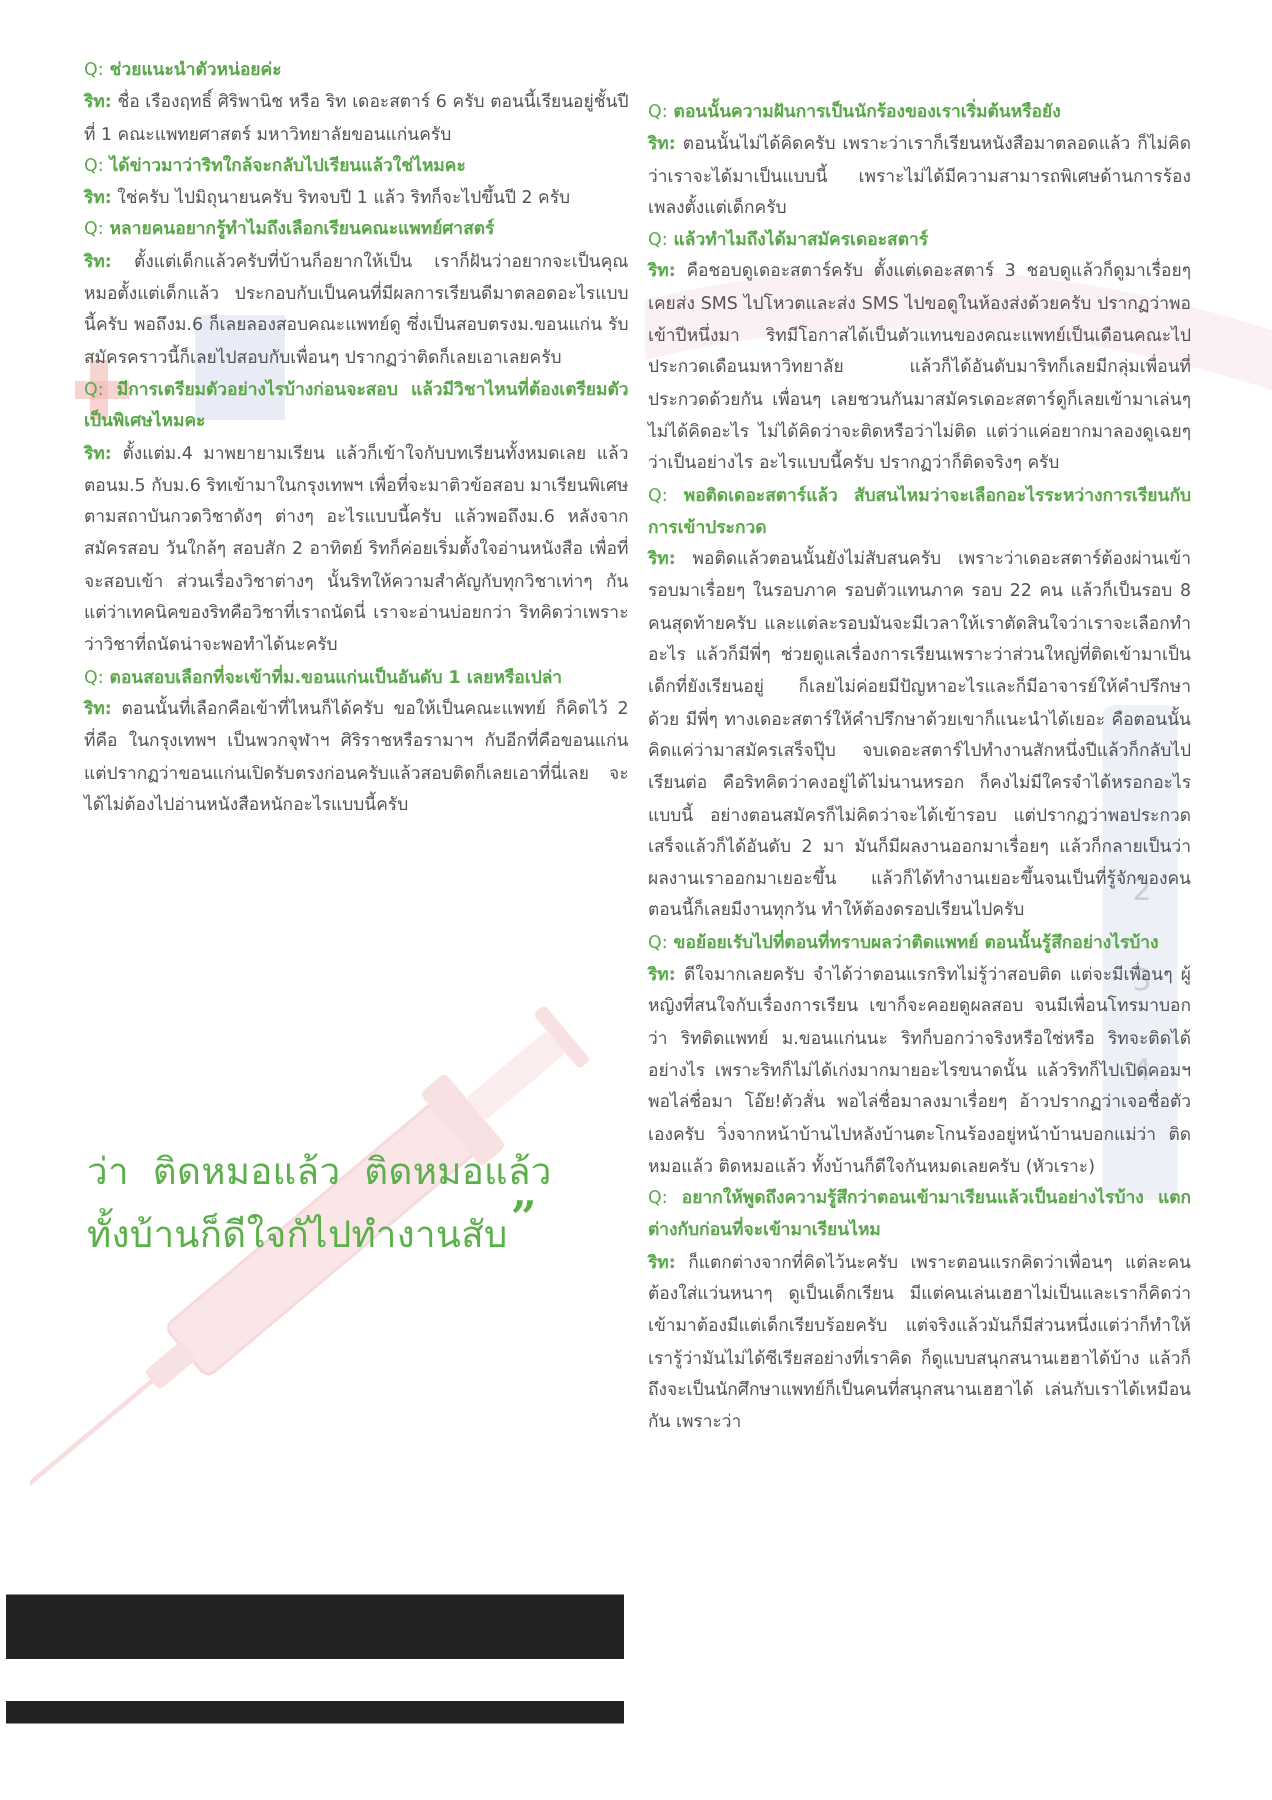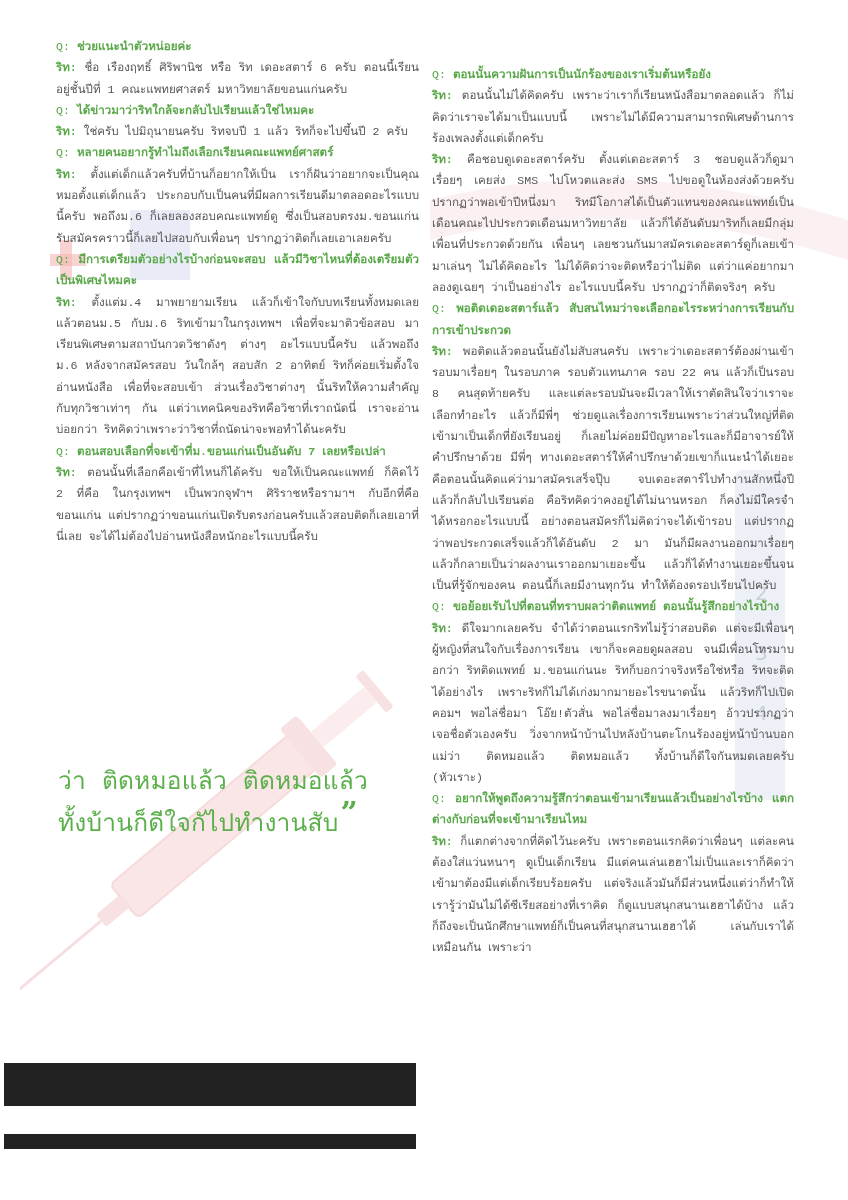--- a/index.html
+++ b/index.html
@@ -3,21 +3,21 @@
 <meta charset="utf-8">
 <style>
   * { box-sizing: border-box; margin: 0; padding: 0; }
   html, body { width: 848px; height: 1200px; overflow: hidden; background: #ffffff; }
   body { position: relative; font-family: "DejaVu Sans", "Liberation Sans", sans-serif; color: #555555; }
 
   .bg-deco { position: absolute; pointer-events: none; }
 
   .column {
     position: absolute; top: 36px;
-    font-size: 11.6px; line-height: 21.3px; text-align: justify; font-family: Liberation Mono, monospace;
+    font-size: 11.6px; line-height: 21.3px; text-align: justify;
   }
   .col-left { left: 56px; width: 363px; }
   .col-right { left: 432px; width: 362px; margin-top: 28px; }
 
   .qa { margin: 0; }
   .question { color: #5aa84a; font-weight: bold; }
   .question .q-prefix { font-weight: normal; }
   .answer { color: #555555; }
   .answer .a-prefix { color: #5aa84a; font-weight: bold; }
 
@@ -76,39 +76,40 @@
   </div>
   <div class="qa">
     <div class="question"><span class="q-prefix">Q:</span><span> หลายคนอยากรู้ทำไมถึงเลือกเรียนคณะแพทย์ศาสตร์</span></div>
     <div class="answer"><span class="a-prefix">ริท:</span><span> ตั้งแต่เด็กแล้วครับที่บ้านก็อยากให้เป็น เราก็ฝันว่าอยากจะเป็นคุณหมอตั้งแต่เด็กแล้ว ประกอบกับเป็นคนที่มีผลการเรียนดีมาตลอดอะไรแบบนี้ครับ พอถึงม.6 ก็เลยลองสอบคณะแพทย์ดู ซึ่งเป็นสอบตรงม.ขอนแก่น รับสมัครคราวนี้ก็เลยไปสอบกับเพื่อนๆ ปรากฏว่าติดก็เลยเอาเลยครับ</span></div>
   </div>
   <div class="qa">
     <div class="question"><span class="q-prefix">Q:</span><span> มีการเตรียมตัวอย่างไรบ้างก่อนจะสอบ แล้วมีวิชาไหนที่ต้องเตรียมตัวเป็นพิเศษไหมคะ</span></div>
     <div class="answer"><span class="a-prefix">ริท:</span><span> ตั้งแต่ม.4 มาพยายามเรียน แล้วก็เข้าใจกับบทเรียนทั้งหมดเลย แล้วตอนม.5 กับม.6 ริทเข้ามาในกรุงเทพฯ เพื่อที่จะมาติวข้อสอบ มาเรียนพิเศษตามสถาบันกวดวิชาดังๆ ต่างๆ อะไรแบบนี้ครับ แล้วพอถึงม.6 หลังจากสมัครสอบ วันใกล้ๆ สอบสัก 2 อาทิตย์ ริทก็ค่อยเริ่มตั้งใจอ่านหนังสือ เพื่อที่จะสอบเข้า ส่วนเรื่องวิชาต่างๆ นั้นริทให้ความสำคัญกับทุกวิชาเท่าๆ กัน แต่ว่าเทคนิคของริทคือวิชาที่เราถนัดนี่ เราจะอ่านบ่อยกว่า ริทคิดว่าเพราะว่าวิชาที่ถนัดน่าจะพอทำได้นะครับ</span></div>
   </div>
   <div class="qa">
-    <div class="question"><span class="q-prefix">Q:</span><span> ตอนสอบเลือกที่จะเข้าที่ม.ขอนแก่นเป็นอันดับ 7 เลยหรือเปล่า</span></div>
+    <div class="question"><span class="q-prefix">Q:</span><span> ตอนสอบเลือกที่จะเข้าที่ม.ขอนแก่นเป็นอันดับ 1 เลยหรือเปล่า</span></div>
     <div class="answer"><span class="a-prefix">ริท:</span><span> ตอนนั้นที่เลือกคือเข้าที่ไหนก็ได้ครับ ขอให้เป็นคณะแพทย์ ก็คิดไว้ 2 ที่คือ ในกรุงเทพฯ เป็นพวกจุฬาฯ ศิริราชหรือรามาฯ กับอีกที่คือขอนแก่น แต่ปรากฏว่าขอนแก่นเปิดรับตรงก่อนครับแล้วสอบติดก็เลยเอาที่นี่เลย จะได้ไม่ต้องไปอ่านหนังสือหนักอะไรแบบนี้ครับ</span></div>
   </div>
 </div>
 
 <div class="pull-quote">
   <div style="white-space:pre;"><span>ว่า  ติดหมอแล้ว  ติดหมอแล้ว</span></div>
   <div><span>ทั้งบ้านก็ดีใจกัไปทำงานสับ</span><span class="quote-mark quote-close">”</span></div>
 </div>
 
 <div class="black-bar bar-1"></div>
 <div class="black-bar bar-2"></div>
 
 <div class="column col-right">
   <div class="qa">
     <div class="question"><span class="q-prefix">Q:</span><span> ตอนนั้นความฝันการเป็นนักร้องของเราเริ่มต้นหรือยัง</span></div>
     <div class="answer"><span class="a-prefix">ริท:</span><span> ตอนนั้นไม่ได้คิดครับ เพราะว่าเราก็เรียนหนังสือมาตลอดแล้ว ก็ไม่คิดว่าเราจะได้มาเป็นแบบนี้ เพราะไม่ได้มีความสามารถพิเศษด้านการร้องเพลงตั้งแต่เด็กครับ</span></div>
   </div>
   <div class="qa">
+    <div class="question"><span class="q-prefix">Q:</span><span> แล้วทำไมถึงได้มาสมัครเดอะสตาร์</span></div>
     <div class="answer"><span class="a-prefix">ริท:</span><span> คือชอบดูเดอะสตาร์ครับ ตั้งแต่เดอะสตาร์ 3 ชอบดูแล้วก็ดูมาเรื่อยๆ เคยส่ง SMS ไปโหวตและส่ง SMS ไปขอดูในห้องส่งด้วยครับ ปรากฏว่าพอเข้าปีหนึ่งมา ริทมีโอกาสได้เป็นตัวแทนของคณะแพทย์เป็นเดือนคณะไปประกวดเดือนมหาวิทยาลัย แล้วก็ได้อันดับมาริทก็เลยมีกลุ่มเพื่อนที่ประกวดด้วยกัน เพื่อนๆ เลยชวนกันมาสมัครเดอะสตาร์ดูก็เลยเข้ามาเล่นๆ ไม่ได้คิดอะไร ไม่ได้คิดว่าจะติดหรือว่าไม่ติด แต่ว่าแค่อยากมาลองดูเฉยๆ ว่าเป็นอย่างไร อะไรแบบนี้ครับ ปรากฏว่าก็ติดจริงๆ ครับ</span></div>
   </div>
   <div class="qa">
     <div class="question"><span class="q-prefix">Q:</span><span> พอติดเดอะสตาร์แล้ว สับสนไหมว่าจะเลือกอะไรระหว่างการเรียนกับการเข้าประกวด</span></div>
     <div class="answer"><span class="a-prefix">ริท:</span><span> พอติดแล้วตอนนั้นยังไม่สับสนครับ เพราะว่าเดอะสตาร์ต้องผ่านเข้ารอบมาเรื่อยๆ ในรอบภาค รอบตัวแทนภาค รอบ 22 คน แล้วก็เป็นรอบ 8 คนสุดท้ายครับ และแต่ละรอบมันจะมีเวลาให้เราตัดสินใจว่าเราจะเลือกทำอะไร แล้วก็มีพี่ๆ ช่วยดูแลเรื่องการเรียนเพราะว่าส่วนใหญ่ที่ติดเข้ามาเป็นเด็กที่ยังเรียนอยู่ ก็เลยไม่ค่อยมีปัญหาอะไรและก็มีอาจารย์ให้คำปรึกษาด้วย มีพี่ๆ ทางเดอะสตาร์ให้คำปรึกษาด้วยเขาก็แนะนำได้เยอะ คือตอนนั้นคิดแค่ว่ามาสมัครเสร็จปุ๊บ จบเดอะสตาร์ไปทำงานสักหนึ่งปีแล้วก็กลับไปเรียนต่อ คือริทคิดว่าคงอยู่ได้ไม่นานหรอก ก็คงไม่มีใครจำได้หรอกอะไรแบบนี้ อย่างตอนสมัครก็ไม่คิดว่าจะได้เข้ารอบ แต่ปรากฏว่าพอประกวดเสร็จแล้วก็ได้อันดับ 2 มา มันก็มีผลงานออกมาเรื่อยๆ แล้วก็กลายเป็นว่าผลงานเราออกมาเยอะขึ้น แล้วก็ได้ทำงานเยอะขึ้นจนเป็นที่รู้จักของคน ตอนนี้ก็เลยมีงานทุกวัน ทำให้ต้องดรอปเรียนไปครับ</span></div>
   </div>
   <div class="qa">
     <div class="question"><span class="q-prefix">Q:</span><span> ขอย้อยเรับไปที่ตอนที่ทราบผลว่าติดแพทย์ ตอนนั้นรู้สึกอย่างไรบ้าง</span></div>
     <div class="answer"><span class="a-prefix">ริท:</span><span> ดีใจมากเลยครับ จำได้ว่าตอนแรกริทไม่รู้ว่าสอบติด แต่จะมีเพื่อนๆ ผู้หญิงที่สนใจกับเรื่องการเรียน เขาก็จะคอยดูผลสอบ จนมีเพื่อนโทรมาบอกว่า ริทติดแพทย์ ม.ขอนแก่นนะ ริทก็บอกว่าจริงหรือใช่หรือ ริทจะติดได้อย่างไร เพราะริทก็ไม่ได้เก่งมากมายอะไรขนาดนั้น แล้วริทก็ไปเปิดคอมฯ พอไล่ชื่อมา โอ๊ย!ตัวสั่น พอไล่ชื่อมาลงมาเรื่อยๆ อ้าวปรากฏว่าเจอชื่อตัวเองครับ วิ่งจากหน้าบ้านไปหลังบ้านตะโกนร้องอยู่หน้าบ้านบอกแม่ว่า ติดหมอแล้ว ติดหมอแล้ว ทั้งบ้านก็ดีใจกันหมดเลยครับ (หัวเราะ)</span></div>
   </div>

